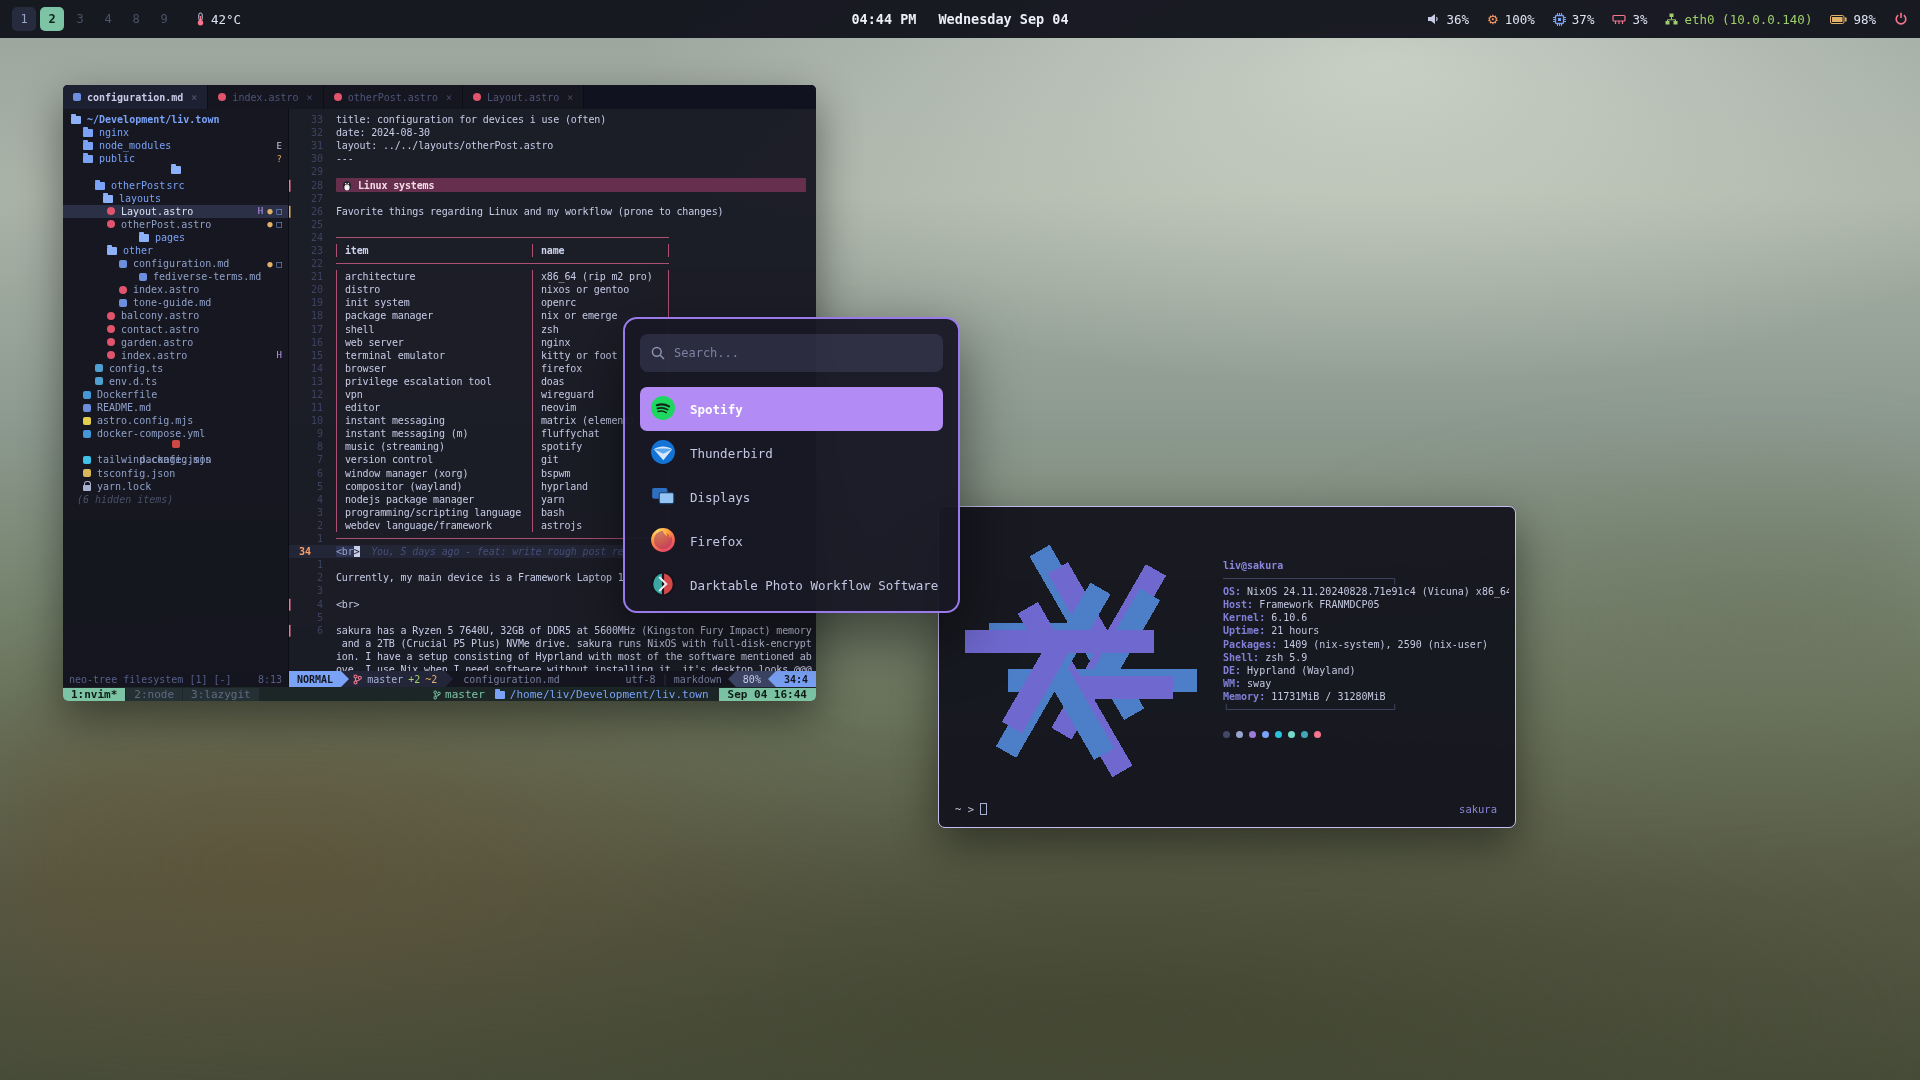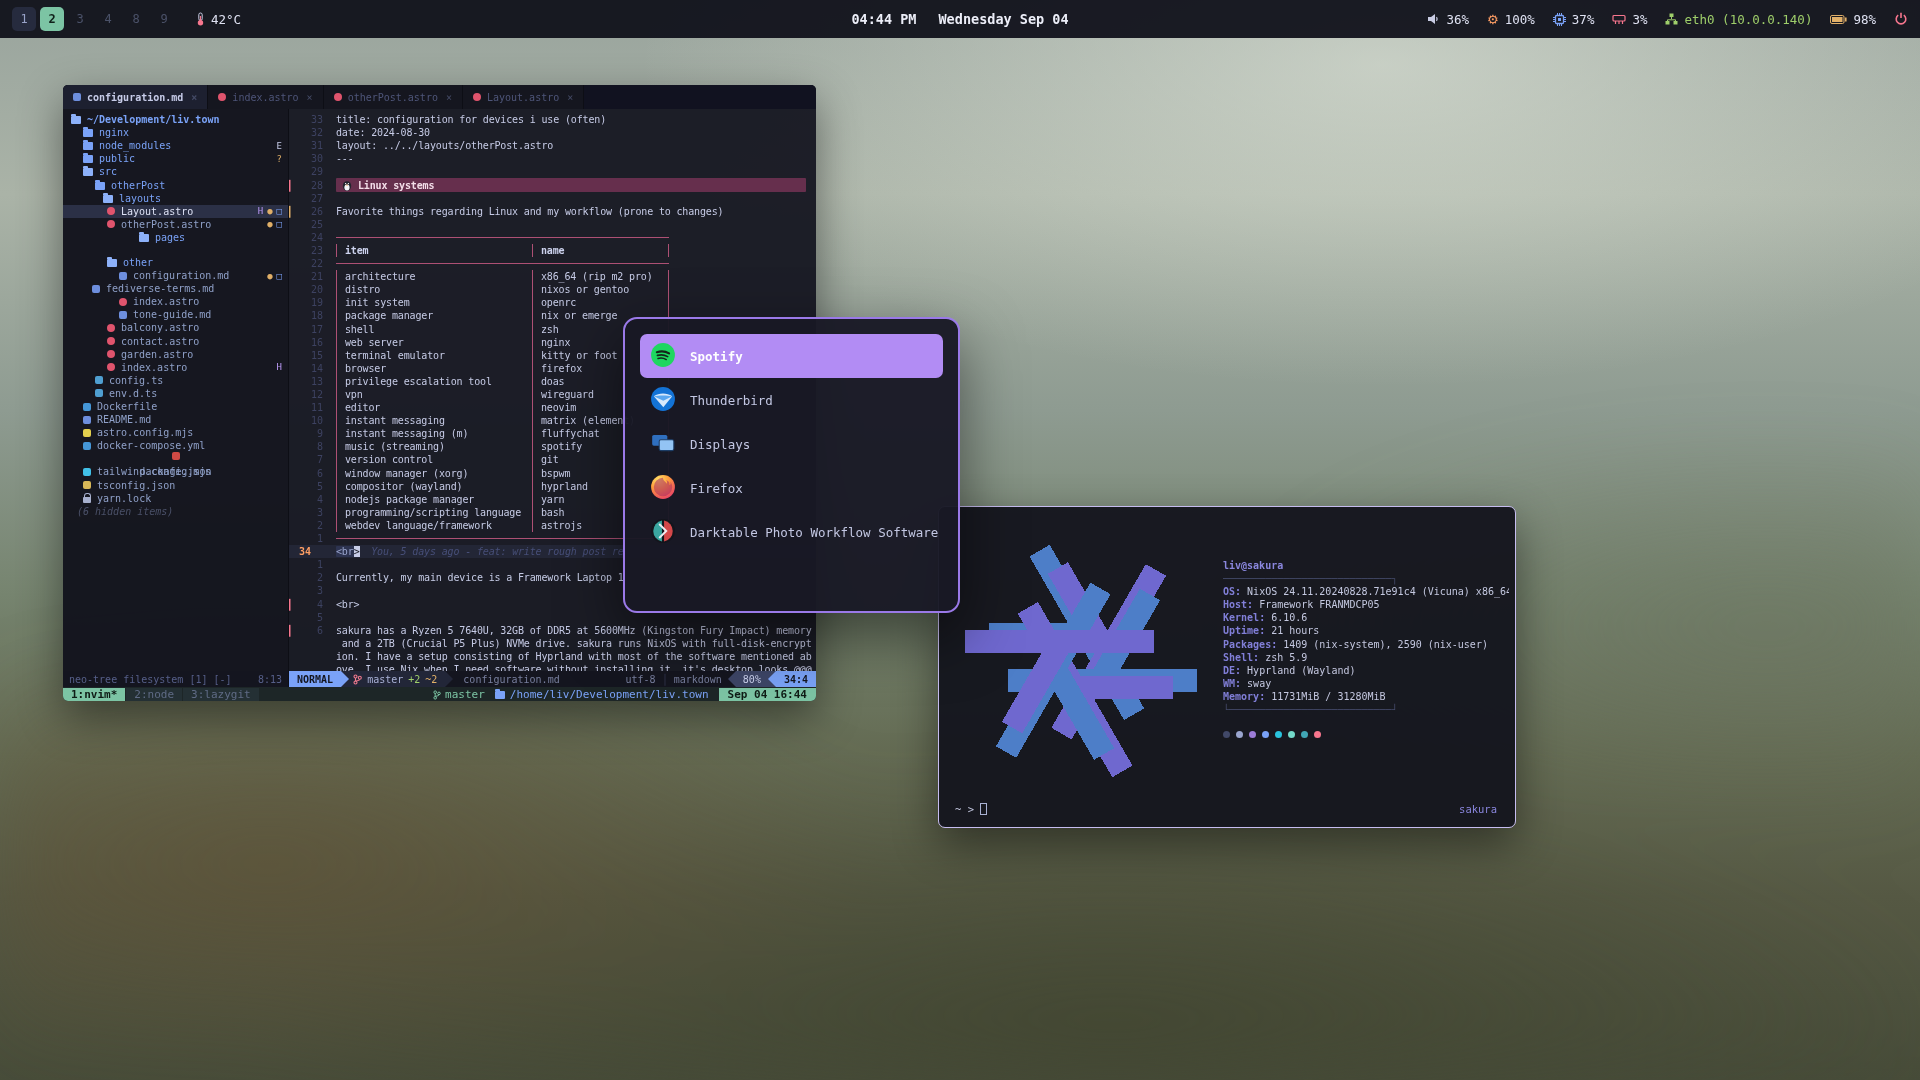--- a/index.html
+++ b/index.html
@@ -278,21 +278,21 @@
             <span class="b-e">E</span>
           </span>
         </div>
         <div class="tree-row" style="padding-left: 20px;">
           <span class="fi folder"></span>
           <span class="folder-lbl">public</span>
           <span class="badge">
             <span class="b-q">?</span>
           </span>
         </div>
-        <div class="tree-row" style="padding-left: 20px;">
+        <div class="tree-row" style=" flex-direction: column;">
           <span class="fi folder-open"></span>
           <span class="folder-lbl">src</span>
         </div>
         <div class="tree-row" style="padding-left: 32px;">
           <span class="fi folder"></span>
           <span class="folder-lbl">otherPost</span>
         </div>
         <div class="tree-row" style="padding-left: 40px;">
           <span class="fi folder-open"></span>
           <span class="folder-lbl">layouts</span>
@@ -311,33 +311,33 @@
           <span>otherPost.astro</span>
           <span class="badge">
             <span class="b-dot">●</span>
             <span class="b-sq">□</span>
           </span>
         </div>
         <div class="tree-row" style="padding-left: 32px; margin-left: 44px;">
           <span class="fi folder-open"></span>
           <span class="folder-lbl">pages</span>
         </div>
-        <div class="tree-row" style="padding-left: 44px; margin-top: 12px;">
+        <div class="tree-row" style="padding-left: 44px;">
           <span class="fi folder-open"></span>
           <span class="folder-lbl">other</span>
         </div>
         <div class="tree-row" style="padding-left: 56px;">
           <span class="fi md"></span>
           <span>configuration.md</span>
           <span class="badge">
             <span class="b-dot">●</span>
             <span class="b-sq">□</span>
           </span>
         </div>
-        <div class="tree-row" style="padding-left: 29px;">
+        <div class="tree-row" style="padding-left: 76px;">
           <span class="fi md"></span>
           <span>fediverse-terms.md</span>
         </div>
         <div class="tree-row" style="padding-left: 56px;">
           <span class="fi astro"></span>
           <span>index.astro</span>
         </div>
         <div class="tree-row" style="padding-left: 56px;">
           <span class="fi md"></span>
           <span>tone-guide.md</span>
@@ -681,20 +681,27 @@
       <span class="tmux-path">
         <span class="fi folder"></span>
         <span>/home/liv/Development/liv.town</span>
       </span>
       <span class="tmux-clock">Sep 04 16:44</span>
     </div>
   </div>
 </div>
 
 <div class="launcher">
+  <div class="searchbox">
+    <svg width="14" height="14">
+        <circle cx="5.8" cy="5.8" r="4.4" stroke="#8b90ad" fill="none" stroke-width="1.5"></circle>
+        <line x1="9.2" y1="9.2" x2="13" y2="13" stroke="#8b90ad" stroke-width="1.5"></line>
+      </svg>
+    <input type="text" placeholder="Search..." style="">
+  </div>
   <div class="app-list">
       <div class="app-row selected">
         <span class="app-icon"><svg viewBox="0 0 24 24" width="26" height="26">
             <circle cx="12" cy="12" r="11" fill="#1ed760"></circle>
             <path d="M6.3 9.4c3.9-1.2 8.1-.8 11.3 1.1" stroke="#13251a" stroke-width="1.9" fill="none" stroke-linecap="round"></path>
             <path d="M6.9 12.4c3.2-.9 6.7-.5 9.4 1.1" stroke="#13251a" stroke-width="1.6" fill="none" stroke-linecap="round"></path>
             <path d="M7.4 15.2c2.6-.7 5.3-.4 7.6 1" stroke="#13251a" stroke-width="1.4" fill="none" stroke-linecap="round"></path>
           </svg></span>
         <span>Spotify</span>
       </div>

